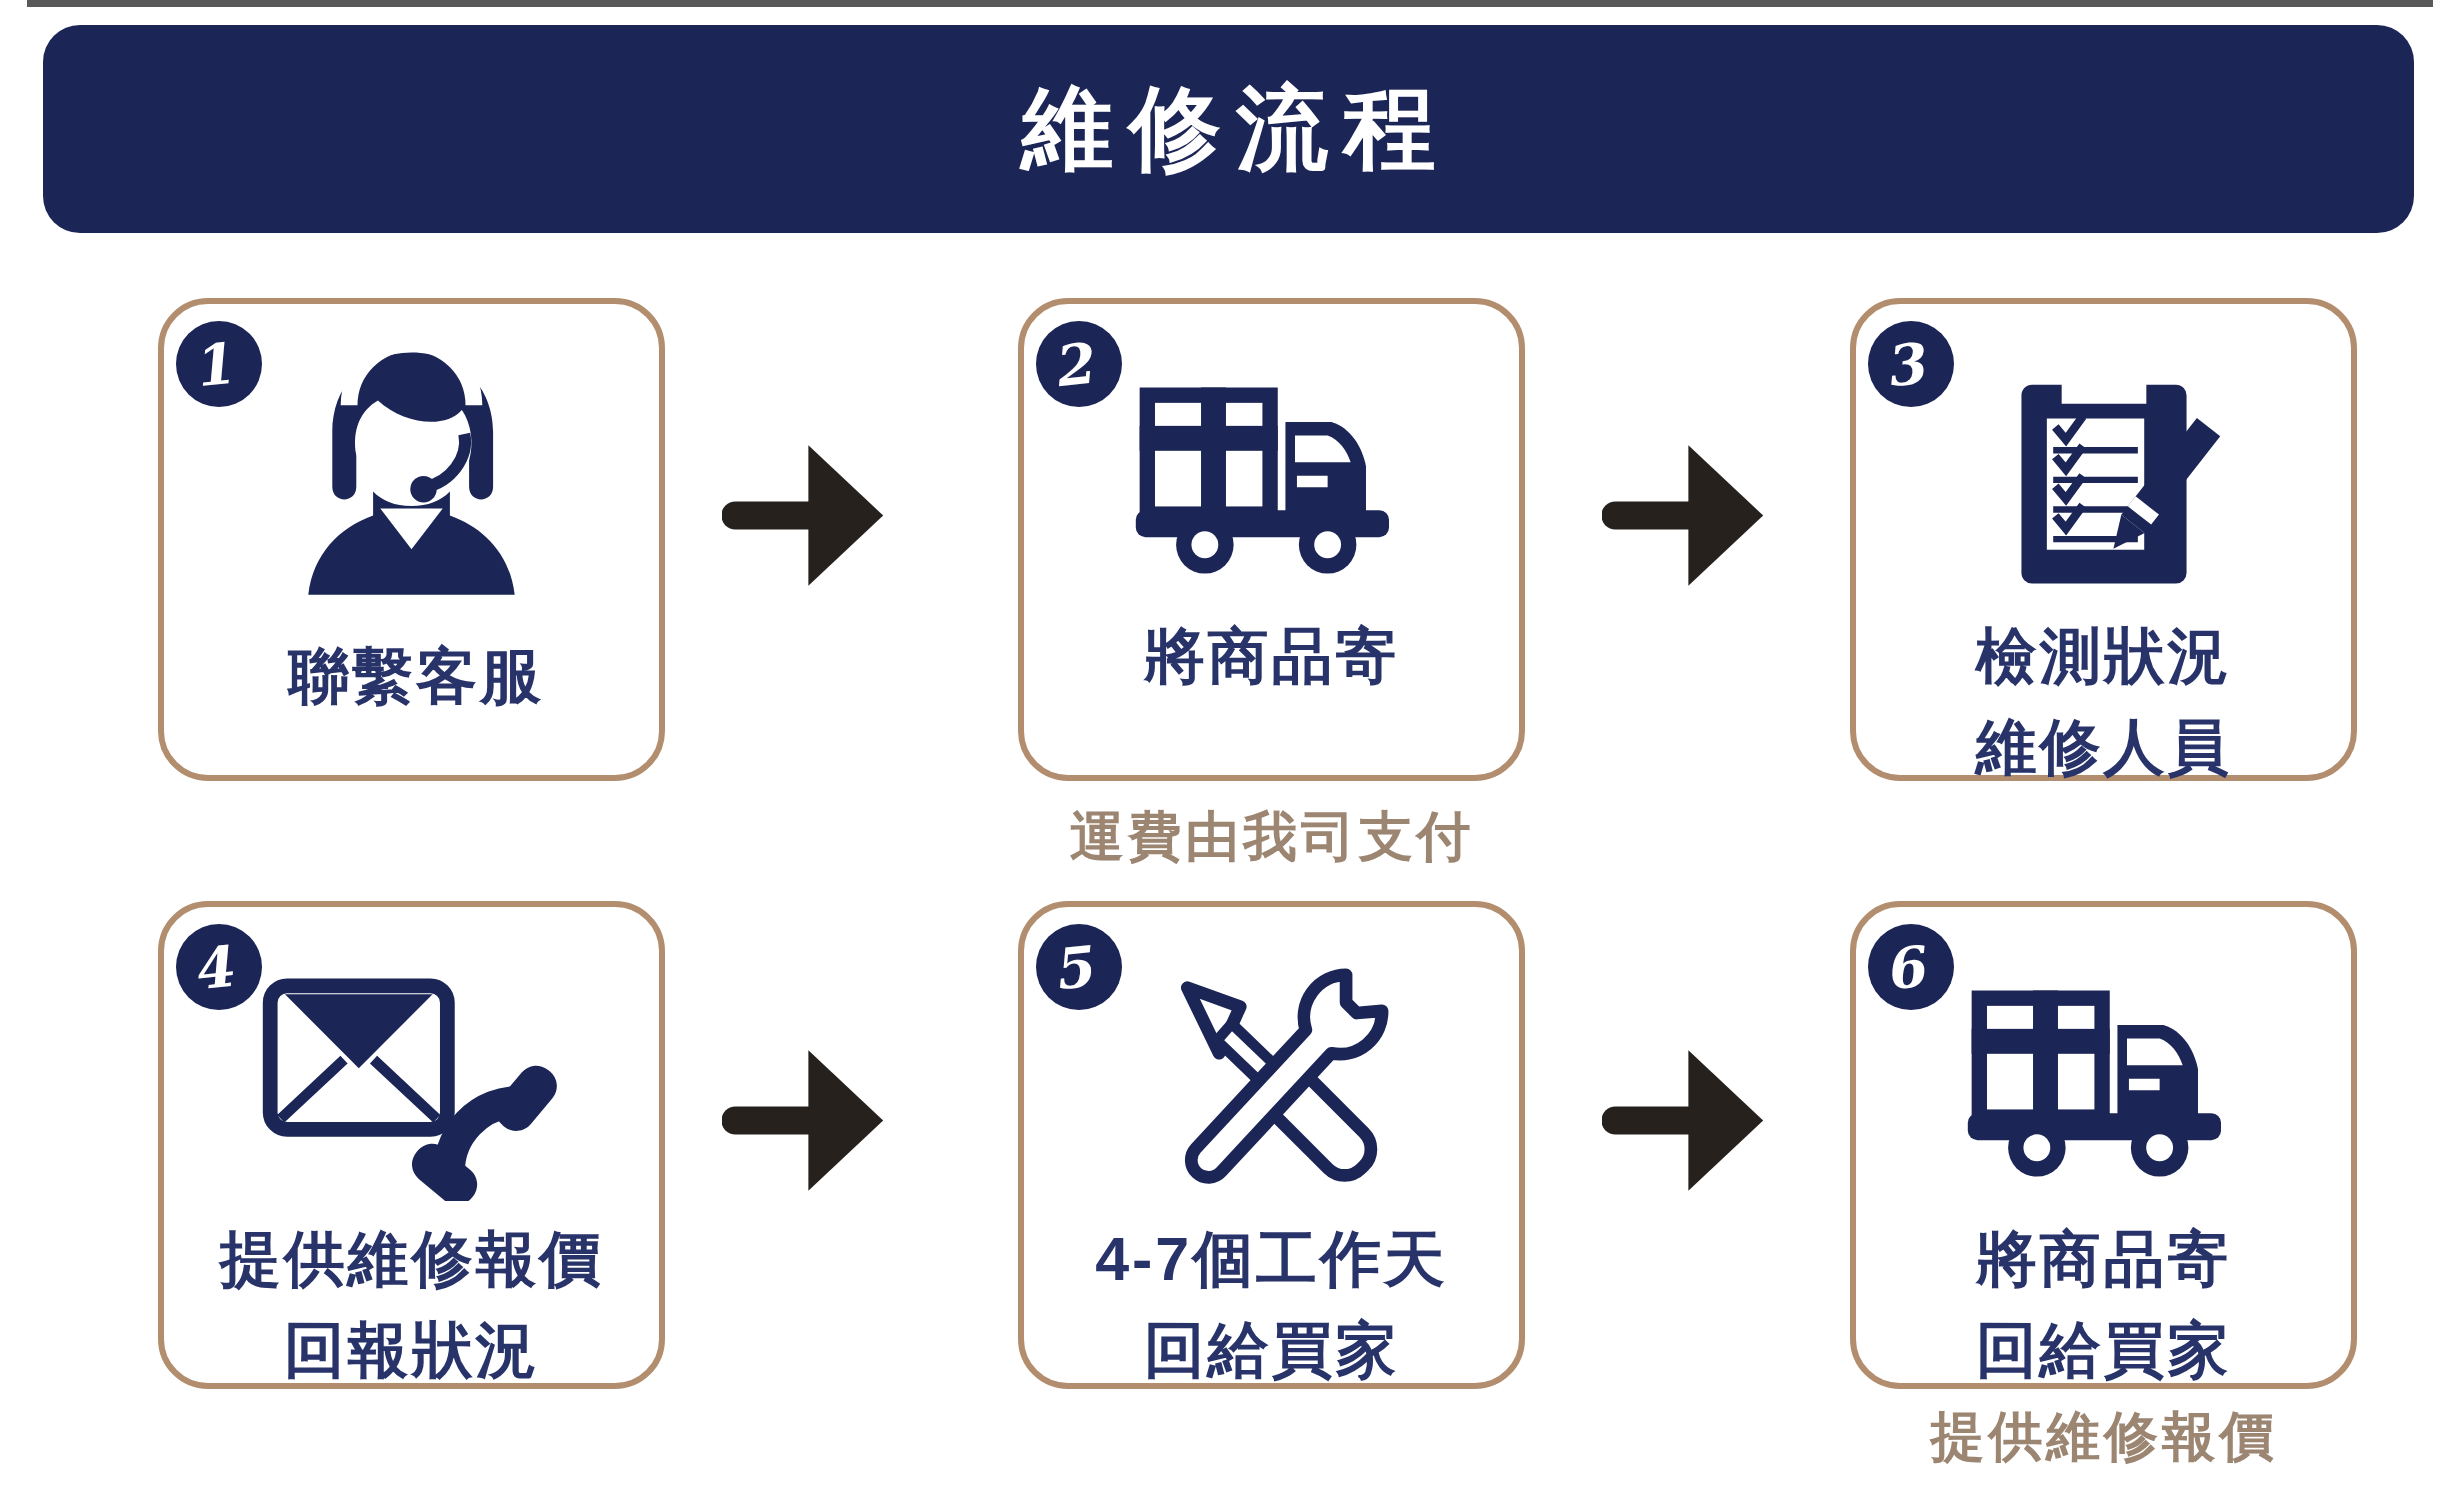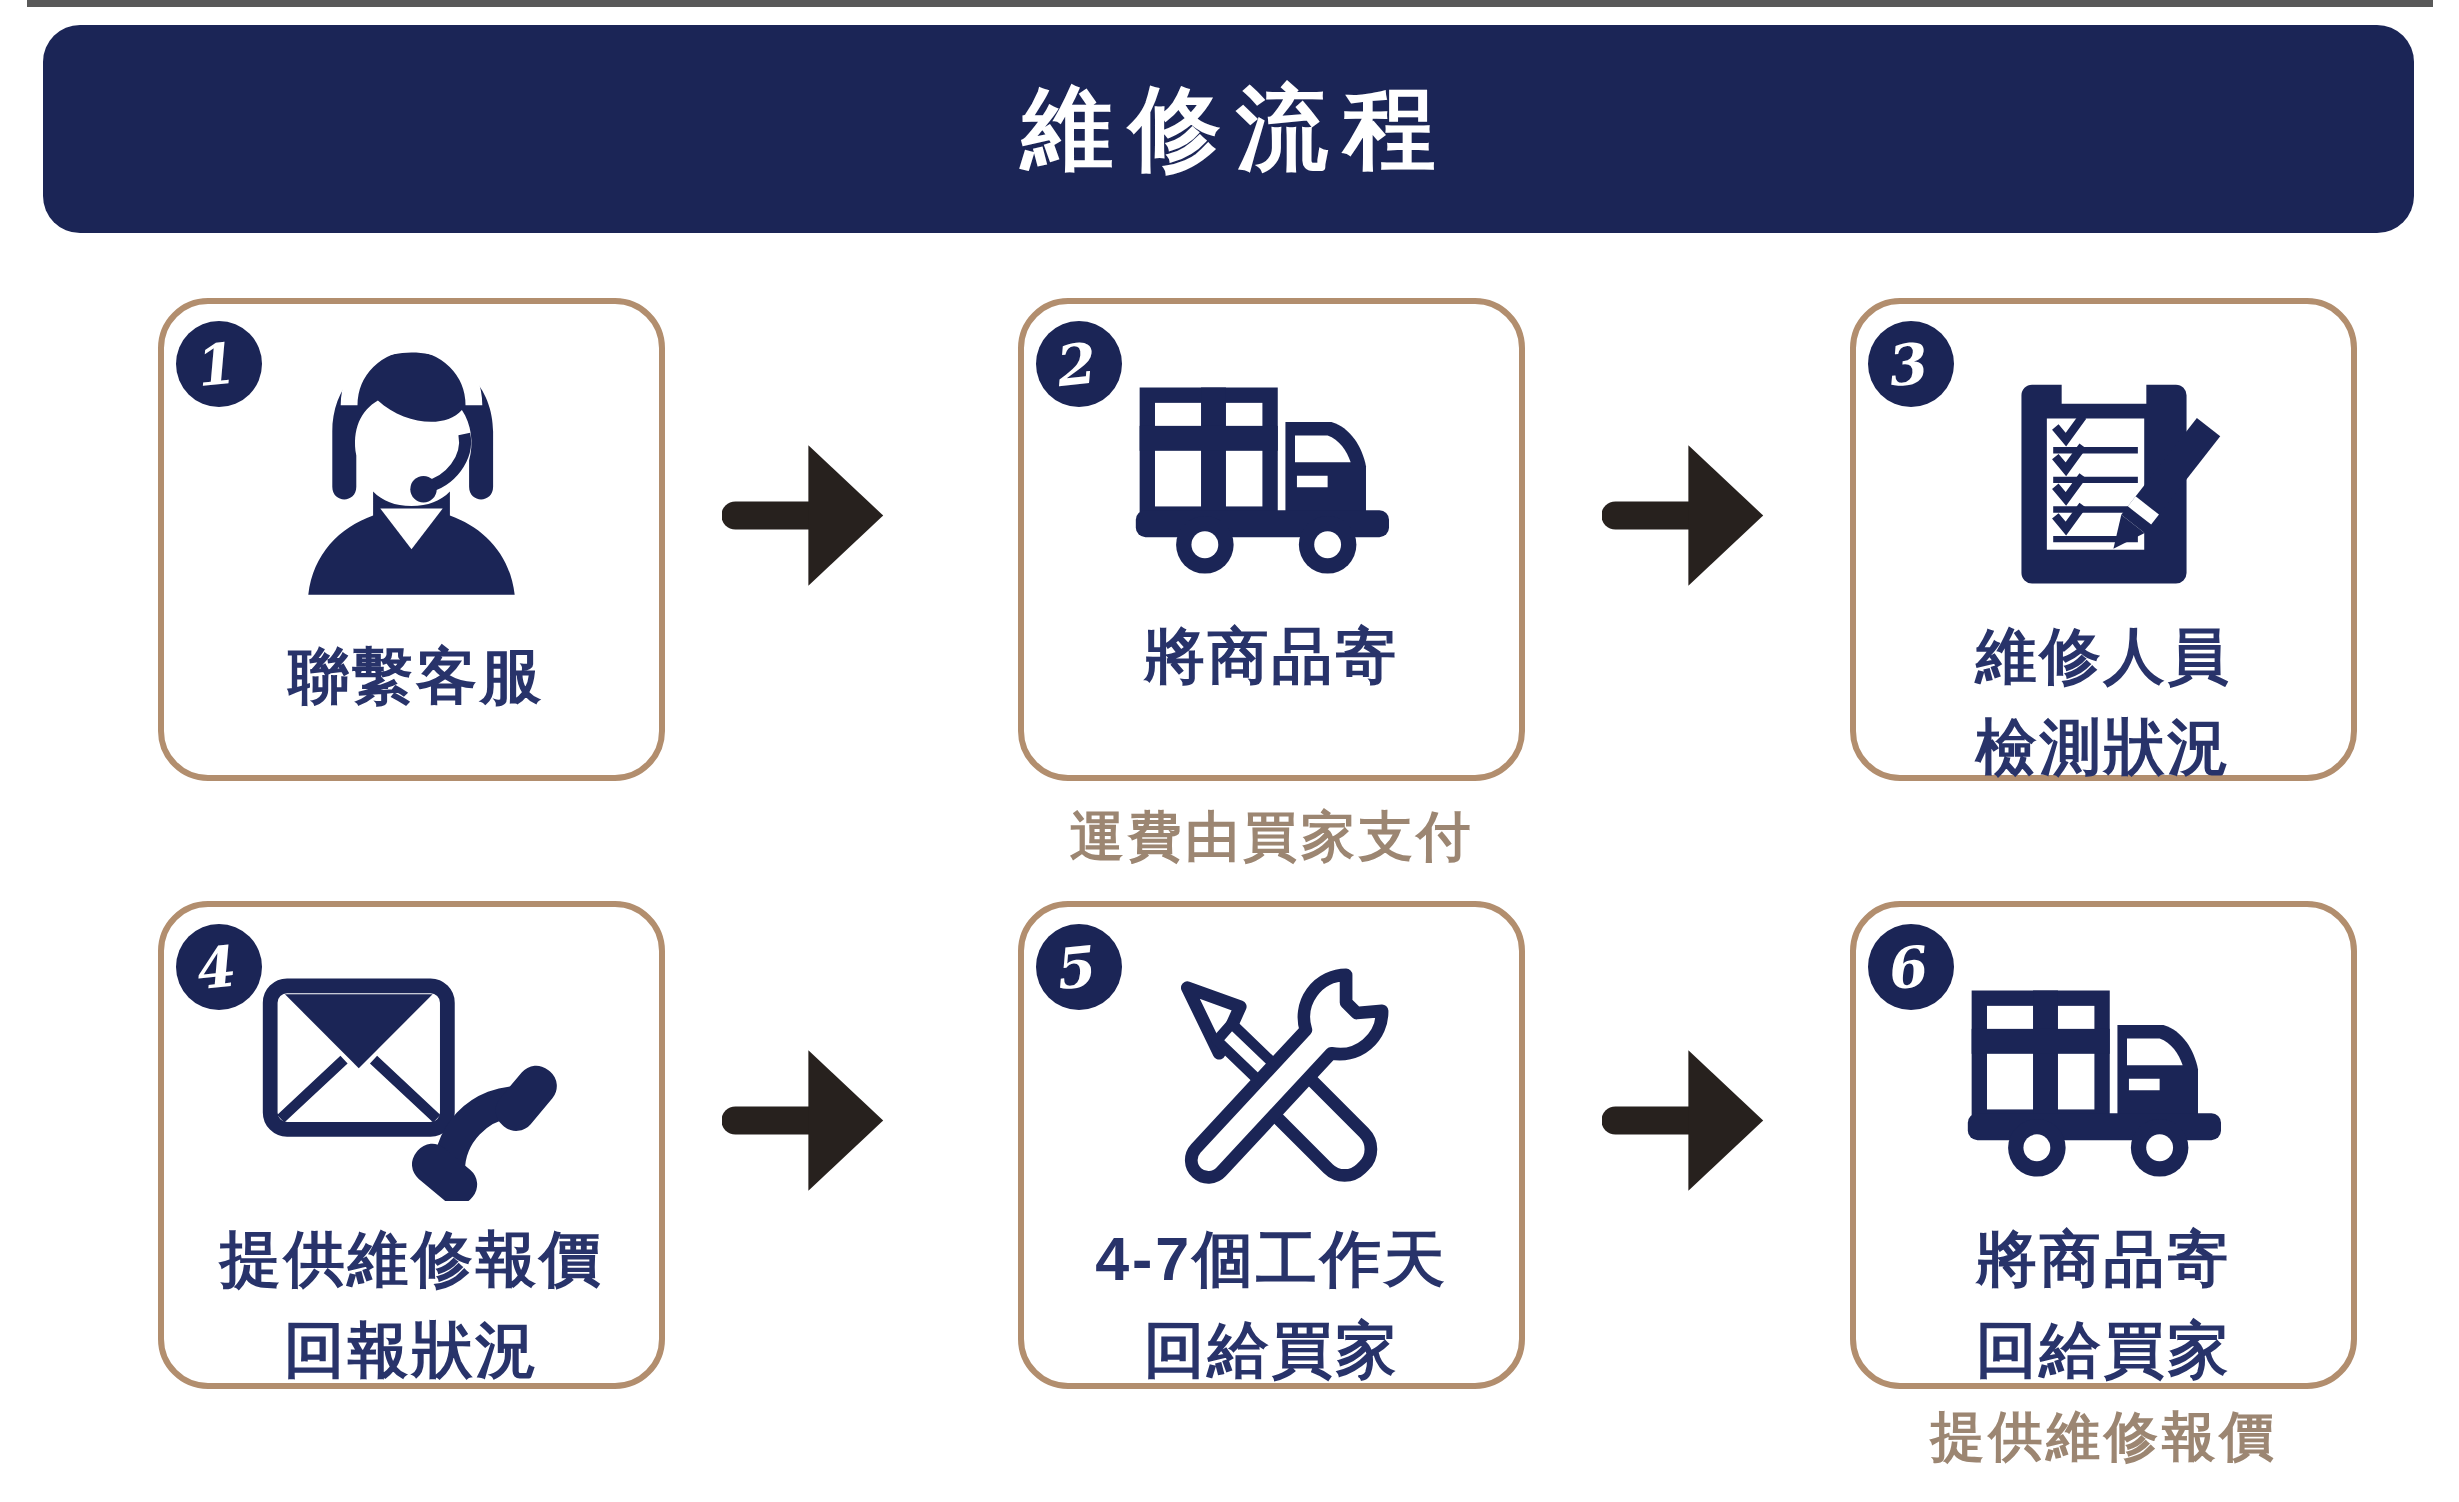--- a/index.html
+++ b/index.html
@@ -157,26 +157,26 @@
           <line x1="36" y1="87" x2="76" y2="87"></line>
         </g>
         <g transform="rotate(38 86 64)">
           <rect x="79" y="26" width="14" height="58"></rect>
           <rect x="79" y="73" width="14" height="6" fill="#ffffff"></rect>
           <path d="M79,84 L86,99 L93,84 Z"></path>
         </g>
       </svg>
     </div>
     <div class="card-label label-top330">
+      <div>檢測狀況</div>
       <div>維修人員</div>
-      <div>檢測狀況</div>
-    </div>
-  </div>
-
-  <div class="note note1">運費由買家支付</div>
+    </div>
+  </div>
+
+  <div class="note note1">運費由我司支付</div>
 
   <div class="card row2 c1">
     <div class="badge">
       <span class="badge-num">4</span>
     </div>
     <div class="card-icon">
       <svg width="317" height="232" viewBox="0 0 150 110" fill="#1b2556">
         <rect x="8" y="8" width="84" height="68" rx="8" fill="#ffffff" stroke="#1b2556" stroke-width="7"></rect>
         <path d="M15,12 L50,47 L85,12 Z"></path>
         <path d="M13,71 L43,43 M87,71 L57,43" fill="none" stroke="#1b2556" stroke-width="5"></path>

